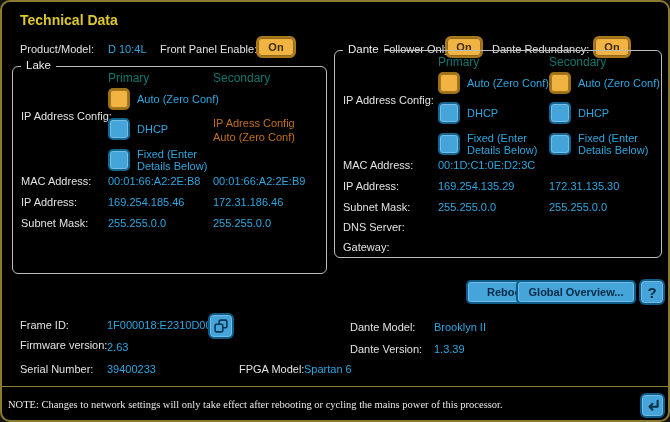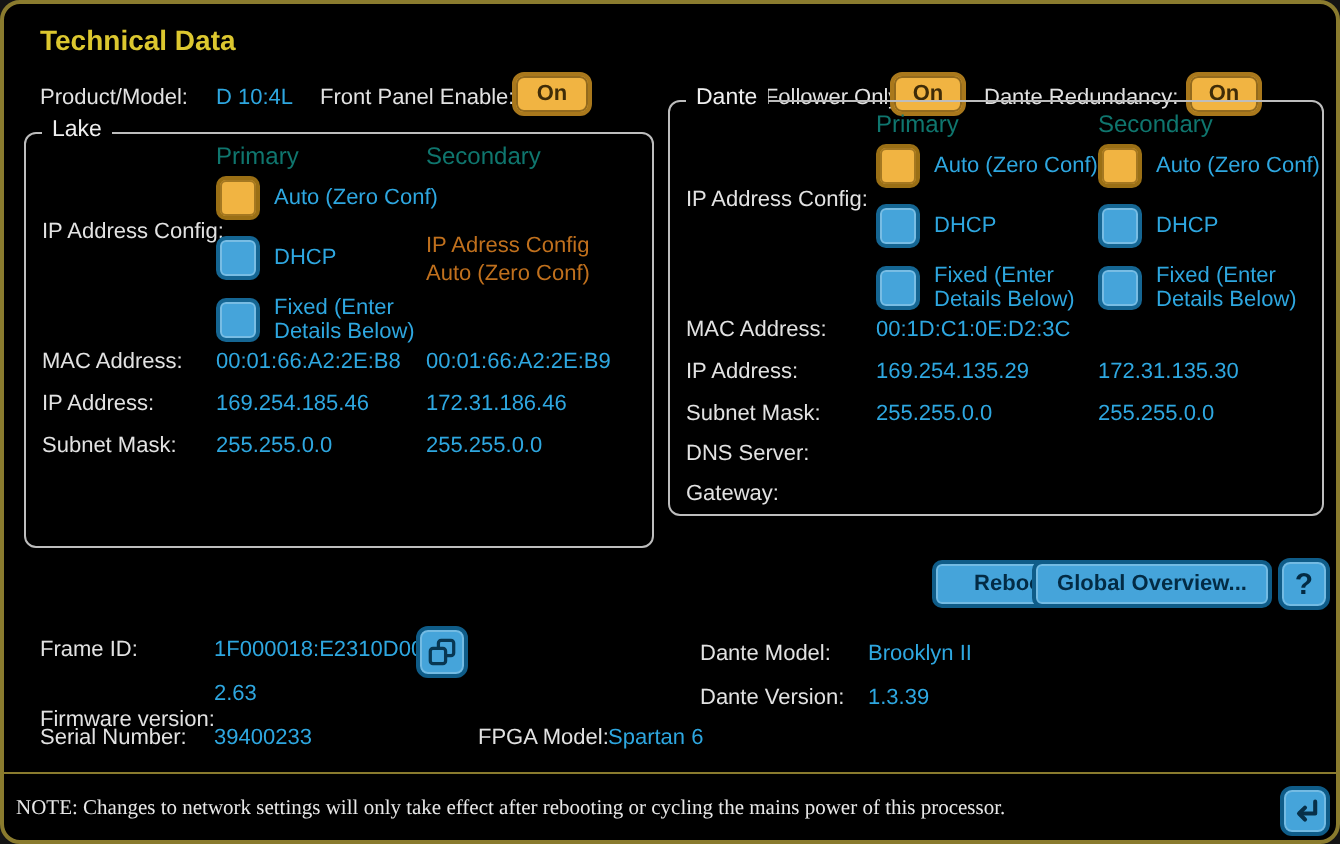--- a/index.html
+++ b/index.html
@@ -159,21 +159,21 @@
 
   <span class="lbl" style="left:18px; top:317px">Frame ID:</span>
   <span class="val" style="left:105px; top:317px">1F000018:E2310D00</span>
   <button class="icon-btn" style="left:206px; top:311px">
     <svg width="18" height="18" viewBox="0 0 20 20">
       <rect x="8" y="3.5" width="8.5" height="8.5" rx="1.5" fill="none" stroke="#083752" stroke-width="1.8"></rect>
       <rect x="3.5" y="8" width="8.5" height="8.5" rx="1.5" fill="#45a4da" stroke="#083752" stroke-width="1.8"></rect>
     </svg>
   </button>
 
-  <span class="lbl" style="left:18px; top:352px">Firmware version:</span>
+  <span class="lbl" style="left:18px; top:337px">Firmware version:</span>
   <span class="val" style="left:105px; top:339px">2.63</span>
 
   <span class="lbl" style="left:18px; top:361px">Serial Number:</span>
   <span class="val" style="left:105px; top:361px">39400233</span>
   <span class="lbl" style="left:237px; top:361px">FPGA Model:</span>
   <span class="val" style="left:302px; top:361px">Spartan 6</span>
 
   <span class="lbl" style="left:348px; top:319px">Dante Model:</span>
   <span class="val" style="left:432px; top:319px">Brooklyn II</span>
   <span class="lbl" style="left:348px; top:341px">Dante Version:</span>

